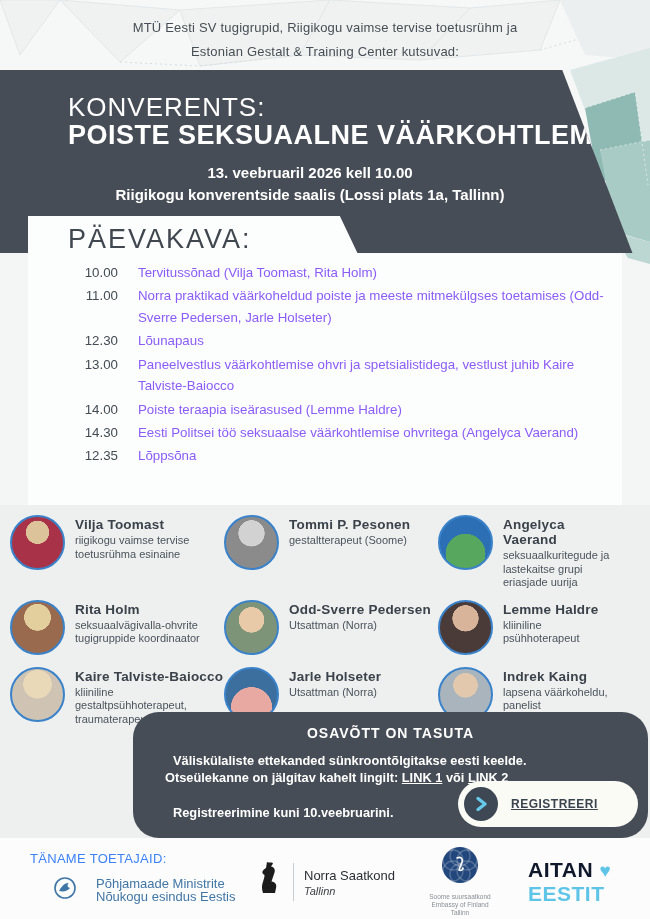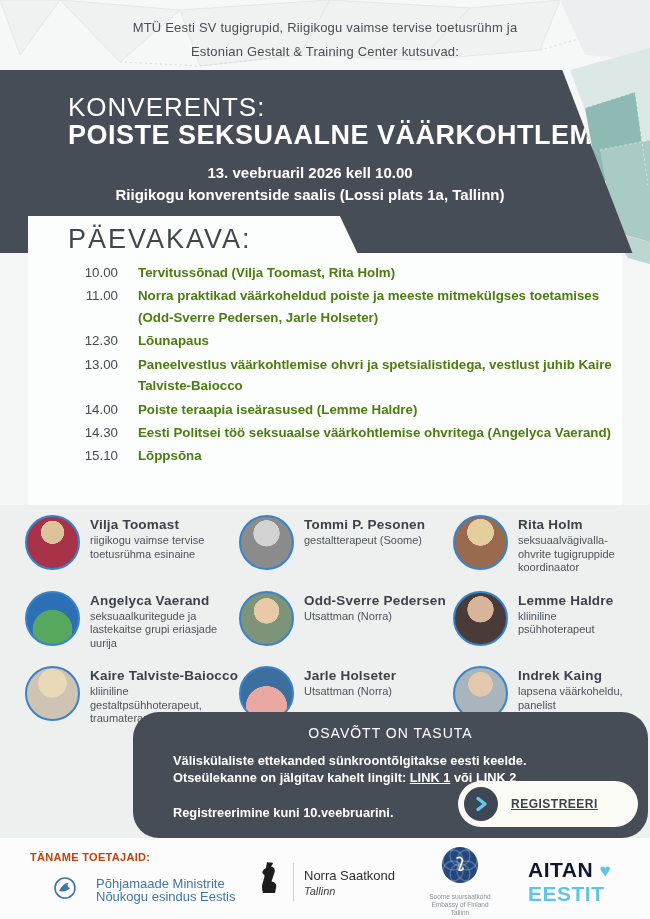--- a/index.html
+++ b/index.html
@@ -37,26 +37,26 @@
     background:#fcfdfd;
     clip-path:polygon(0 0, 52.5% 0, 55.5% 13%, 100% 13%, 100% 100%, 0 100%);
   }
   .agenda-title {
     position:absolute; left:40px; top:8px;
     font-size:27px; font-weight:500; letter-spacing:2px; color:#40474f;
   }
   .agenda-list { position:absolute; left:48px; top:46px; right:4px; }
   .agenda-row { display:flex; gap:20px; margin-bottom:1.5px; }
   .agenda-time { width:42px; text-align:right; flex:none; font-size:13.3px; line-height:21.8px; color:#434b53; }
-  .agenda-text { flex:1; font-size:13.3px; line-height:21.8px; color:#4d7c0f;font-weight:bold; }
+  .agenda-text { flex:1; font-size:13.3px; line-height:21.8px; color:#8b5cf6; }
 
   
   .speakers {
-    position:absolute; left:25px; top:514px; width:604px;
-    display:grid; grid-template-columns:214px 214px 176px; row-gap:15px;
+    position:absolute; left:10px; top:514px; width:604px;
+    display:grid; grid-template-columns:214px 214px 176px; row-gap:9px;
   }
   .speaker { display:flex; align-items:flex-start; min-height:58px; }
   .avatar {
     width:55px; height:55px; border-radius:50%; flex:none;
     border:2px solid #3a82c9; margin-right:10px; margin-top:1px;
   }
   .sp-name { font-size:13.5px; font-weight:700; color:#3b424a; letter-spacing:.2px; padding-top:3px; }
   .sp-role { font-size:11px; line-height:13.5px; color:#4b535b; margin-top:2px; }
   .av0 { background:radial-gradient(circle at 50% 30%, #dcc39a 0 26%, #a83349 27%); }
   .av1 { background:radial-gradient(circle at 50% 32%, #d2d2d2 0 30%, #8b8b8b 31%); }
@@ -68,44 +68,44 @@
   .av7 { background:radial-gradient(circle at 50% 76%, #e8a9a2 0 44%, #3c6e9e 45%); }
   .av8 { background:radial-gradient(circle at 50% 32%, #e2c9ae 0 28%, #aab4bd 29%); }
 
   
   .reg-box {
     position:absolute; left:133px; top:712px; width:515px; height:126px;
     background:#474d56; border-radius:26px; color:#fff;
   }
   .reg-head {
     position:absolute; top:13px; left:0; right:0; text-align:center;
-    font-size:14px; font-weight:400; letter-spacing:1px;
+    font-size:14px; font-weight:700; letter-spacing:1px;
   }
   .reg-line1 { position:absolute; left:40px; top:41px; font-size:12.8px; font-weight:700; }
-  .reg-line2 { position:absolute; left:40px; top:58px; font-size:12.8px; font-weight:700; }
+  .reg-line2 { position:absolute; left:32px; top:58px; font-size:12.8px; font-weight:700; }
   .reg-link { text-decoration:underline; color:#fff; font-weight:700; cursor:pointer; }
   .reg-deadline { position:absolute; left:40px; top:93px; font-size:12.8px; font-weight:700; }
   .reg-btn {
     position:absolute; right:10px; top:69px; width:180px; height:46px;
     background:#fbfbf6; border:none; border-radius:23px;
     display:flex; align-items:center; padding-left:6px; cursor:pointer;
   }
   .btn-circle {
     width:34px; height:34px; border-radius:50%; background:#3d4854; flex:none;
     display:flex; align-items:center; justify-content:center;
   }
   .btn-label {
     margin-left:13px; font-size:12px; font-weight:800; color:#3a434e;
     text-decoration:underline; letter-spacing:.5px;
     font-family:"Liberation Sans", sans-serif;
   }
 
   
   .footer { position:absolute; left:0; top:838px; width:650px; height:81px; background:#fcfcfd; }
-  .f-head { position:absolute; left:30px; top:13px; font-size:11px; font-weight:700; color:#c2410c; letter-spacing:.3px; }
+  .f-head { position:absolute; left:30px; top:13px; font-size:13px; font-weight:400; color:#3b82f6; letter-spacing:.3px; }
   .nordic { position:absolute; left:53px; top:38px; display:flex; align-items:center; }
   .nordic-text { margin-left:19px; font-size:13px; font-weight:400; color:#4076a6; line-height:13.5px; }
   .norway { position:absolute; left:255px; top:22px; display:flex; align-items:center; }
   .nw-divider { width:1px; height:38px; background:#c9cdd0; margin:0 10px; }
   .nw-name { font-size:13px; color:#2b2f33; }
   .nw-city { font-size:11px; font-style:italic; color:#3c4145; margin-top:2px; }
   .finland { position:absolute; left:425px; top:6px; width:70px; text-align:center; }
   .fi-text { font-size:6.5px; color:#8a8f94; line-height:8px; margin-top:3px; }
   .aitan { position:absolute; left:528px; top:20px; font-weight:800; font-size:21px; line-height:23px; letter-spacing:.5px; }
   .aitan .w1 { color:#0f172a; }
@@ -174,21 +174,21 @@
     </div>
     <div class="agenda-row">
       <span class="agenda-time">14.00</span>
       <span class="agenda-text">Poiste teraapia iseärasused (Lemme Haldre)</span>
     </div>
     <div class="agenda-row">
       <span class="agenda-time">14.30</span>
       <span class="agenda-text">Eesti Politsei töö seksuaalse väärkohtlemise ohvritega (Angelyca Vaerand)</span>
     </div>
     <div class="agenda-row">
-      <span class="agenda-time">15.10</span>
+      <span class="agenda-time">12.35</span>
       <span class="agenda-text">Lõppsõna</span>
     </div>
   </div>
 </div>
 
 <div class="speakers">
   <div class="speaker">
     <div class="avatar av0"></div>
     <div>
         <div class="sp-name">Vilja Toomast</div>
@@ -196,31 +196,31 @@
       </div>
   </div>
   <div class="speaker">
     <div class="avatar av1"></div>
     <div>
         <div class="sp-name">Tommi P. Pesonen</div>
          <div class="sp-role">gestaltterapeut (Soome)</div>
       </div>
   </div>
   <div class="speaker">
+    <div class="avatar av2"></div>
+    <div>
+        <div class="sp-name">Angelyca Vaerand</div>
+         <div class="sp-role">seksuaalkuritegude ja lastekaitse grupi eriasjade uurija</div>
+      </div>
+  </div>
+  <div class="speaker">
     <div class="avatar av3"></div>
     <div>
         <div class="sp-name">Rita Holm</div>
          <div class="sp-role">seksuaalvägivalla-ohvrite tugigruppide koordinaator</div>
-      </div>
-  </div>
-  <div class="speaker">
-    <div class="avatar av2"></div>
-    <div>
-        <div class="sp-name">Angelyca Vaerand</div>
-         <div class="sp-role">seksuaalkuritegude ja lastekaitse grupi eriasjade uurija</div>
       </div>
   </div>
   <div class="speaker">
     <div class="avatar av4"></div>
     <div>
         <div class="sp-name">Odd-Sverre Pedersen</div>
          <div class="sp-role">Utsattman (Norra)</div>
       </div>
   </div>
   <div class="speaker">

